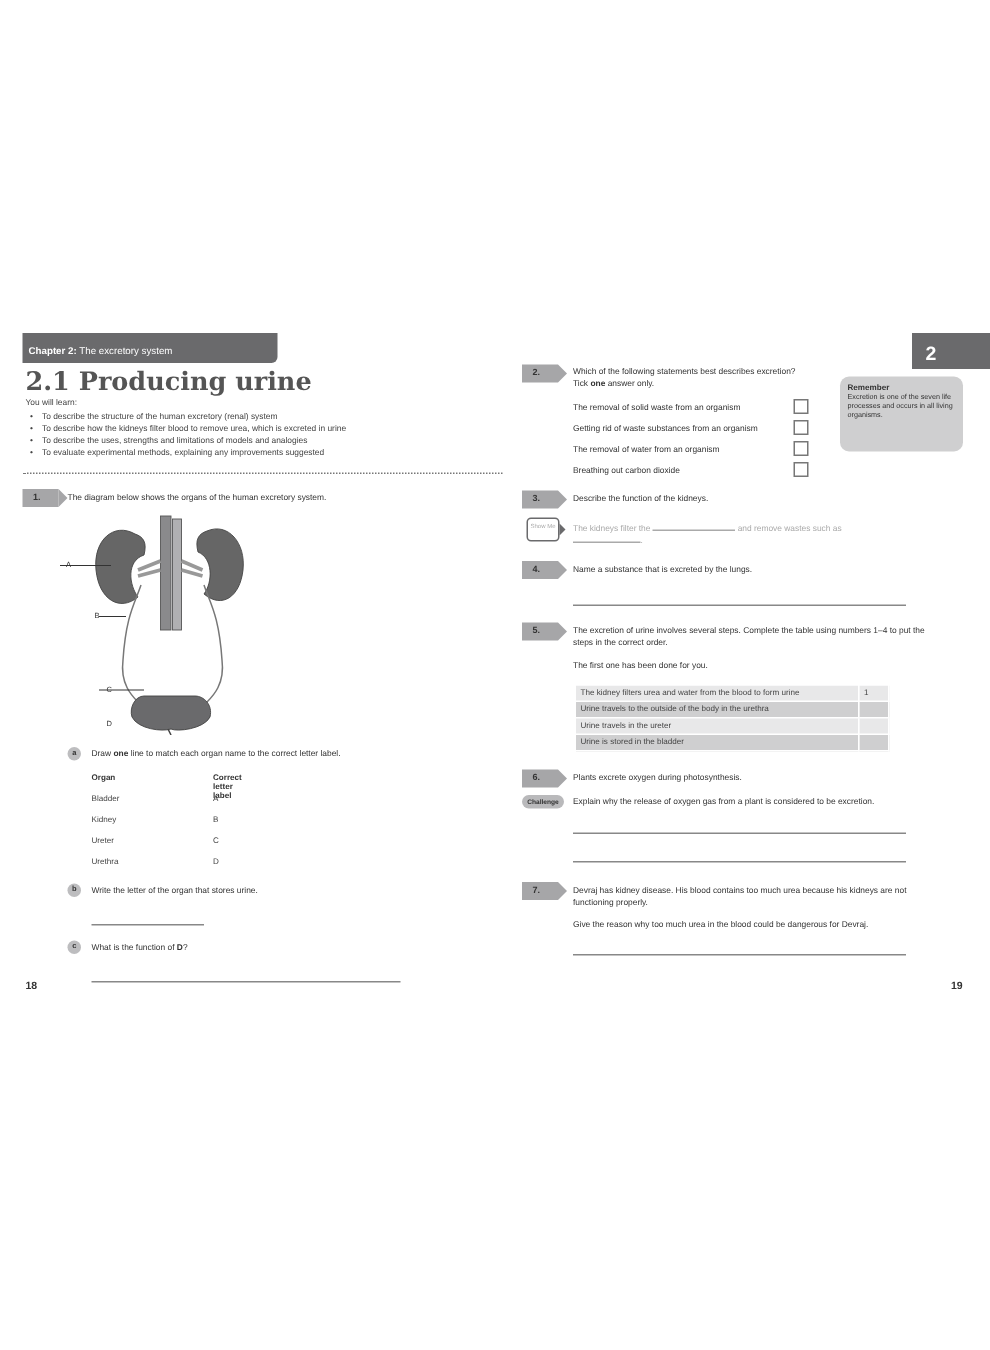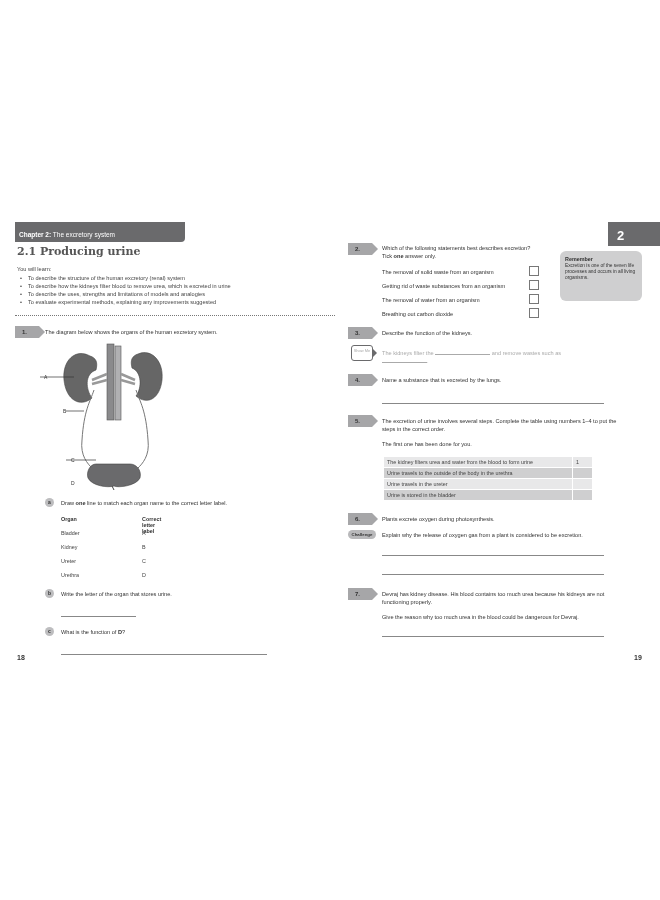--- a/index.html
+++ b/index.html
@@ -13,21 +13,21 @@
     
     .chapter-bar {
       position: absolute; left: 15px; top: 222px; width: 170px; height: 20px;
       background: #6a6a6c; border-radius: 0 0 4px 0;
       color: #fff; font-size: 6.5px; padding: 9px 0 0 4px; line-height: 8px;
     }
     .chapter-bar b { font-weight: bold; }
 
     .section-title {
       position: absolute; left: 17px; top: 245px;
-      font-family: "DejaVu Serif", serif; font-weight: bold; font-size: 11px; color: #555;
+      font-family: "DejaVu Serif", serif; font-weight: bold; font-size: 17px; color: #555;
     }
     .learn-intro { position: absolute; left: 17px; top: 266px; font-size: 5.6px; color: #444; }
     .learn-list { position: absolute; left: 20px; top: 274px; list-style: none; font-size: 5.6px; color: #444; }
     .learn-list li { height: 8px; line-height: 8px; padding-left: 8px; position: relative; }
     .learn-list li::before { content: "\2022"; position: absolute; left: 0; }
 
     .dotted-rule {
       position: absolute; left: 15px; top: 315px; width: 320px; height: 0;
       border-top: 1.5px dotted #777;
     }

